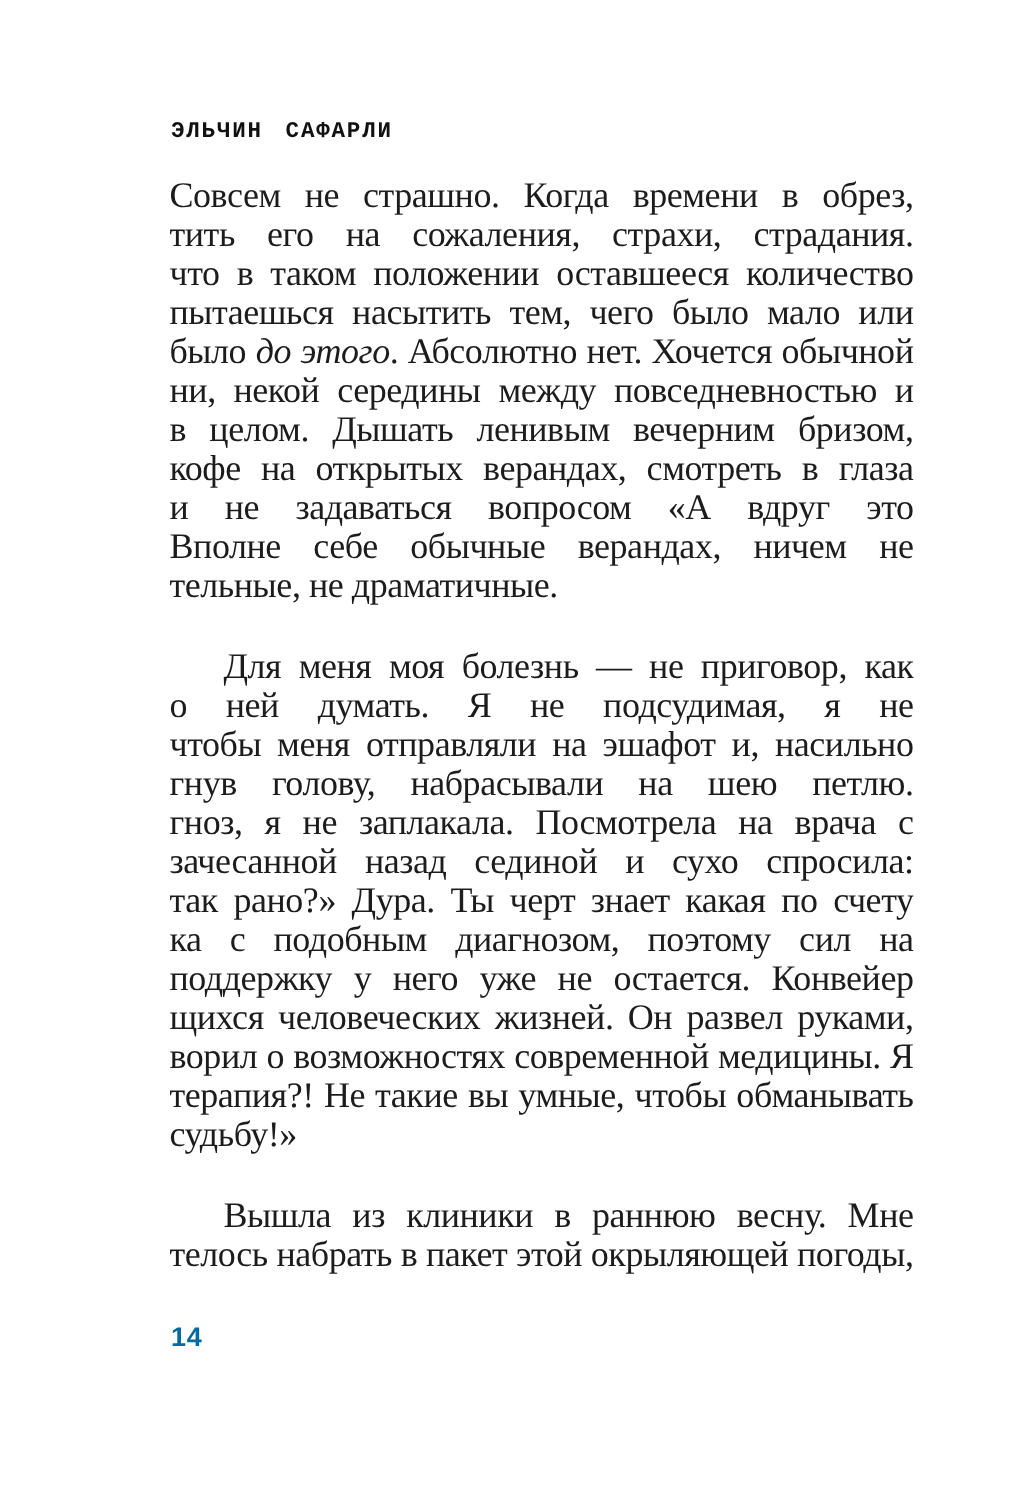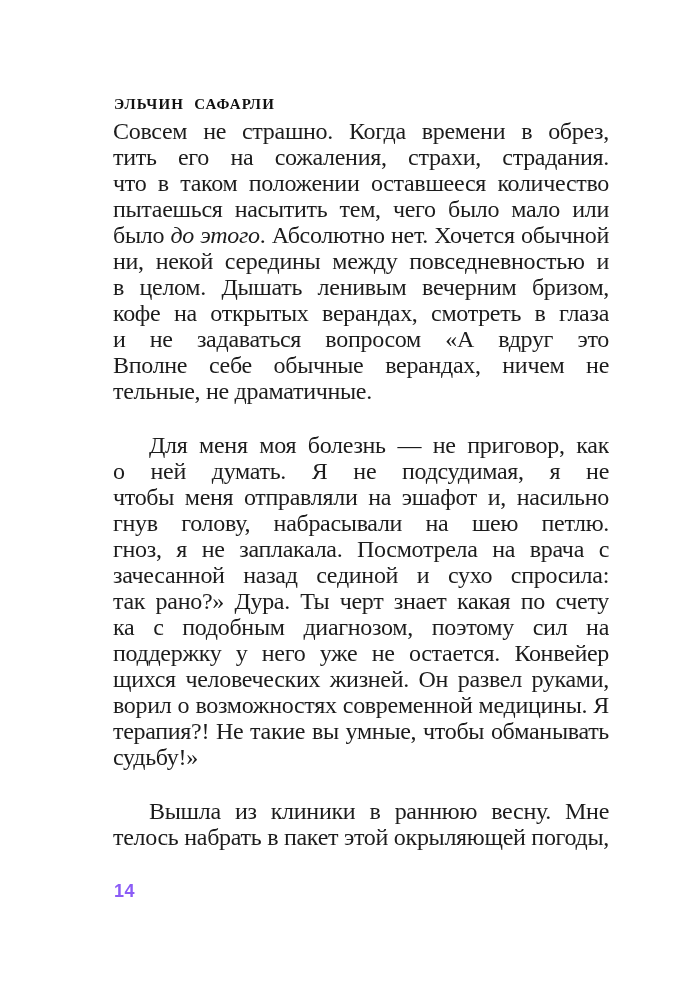--- a/index.html
+++ b/index.html
@@ -12,22 +12,22 @@
     width: 684px;
     height: 1000px;
     background: #ffffff;
     overflow: hidden;
     font-family: "Liberation Serif", serif;
     color: #1c1c1c;
   }
   .running-head {
     position: absolute;
     left: 114px;
-    top: 97px;
-    font-family: Liberation Serif, serif;
+    top: 80px;
+    font-family: Liberation Mono, monospace;
     font-weight: 700;
     font-size: 15px;
     line-height: 15px;
     letter-spacing: 1.2px;
     word-spacing: 5px;
     color: #111111;
   }
   .text-block {
     position: absolute;
     left: 113px;
@@ -61,21 +61,21 @@
   }
   .page-number {
     position: absolute;
     left: 114px;
     top: 882px;
     font-family: "Liberation Sans", sans-serif;
     font-weight: 700;
     font-size: 18px;
     line-height: 18px;
     letter-spacing: 0.5px;
-    color: #8b5cf6;
+    color: #0369a1;
   }
 </style>
 </head>
 <body>
 
 <div class="page">
   <div class="running-head">ЭЛЬЧИН САФАРЛИ</div>
 
   <div class="text-block">
       <div class="paragraph">

